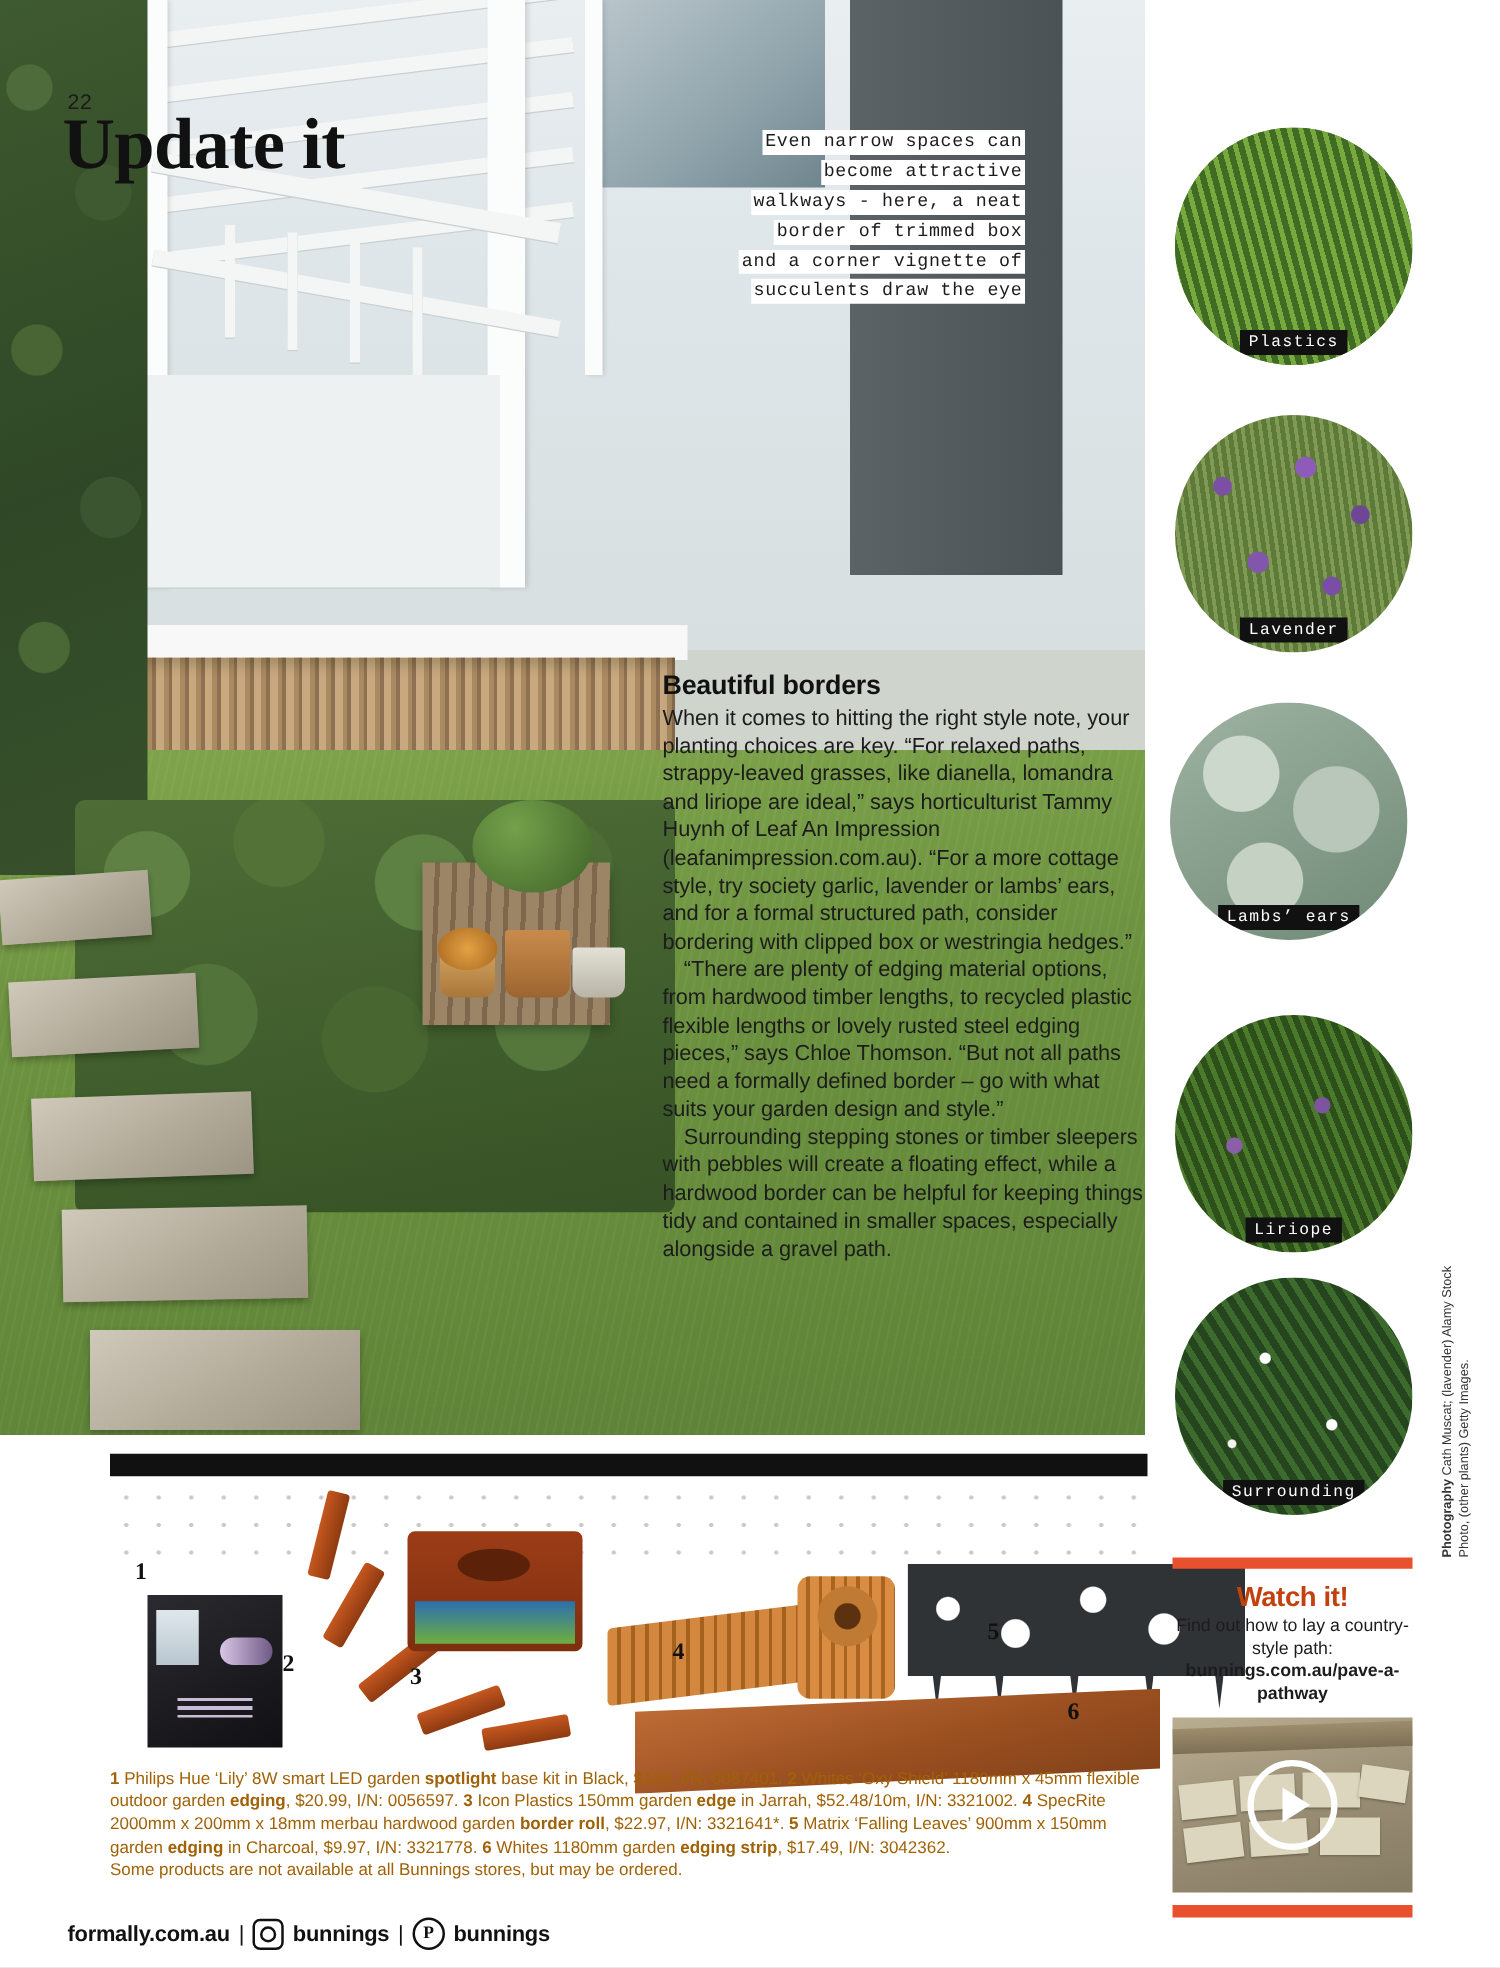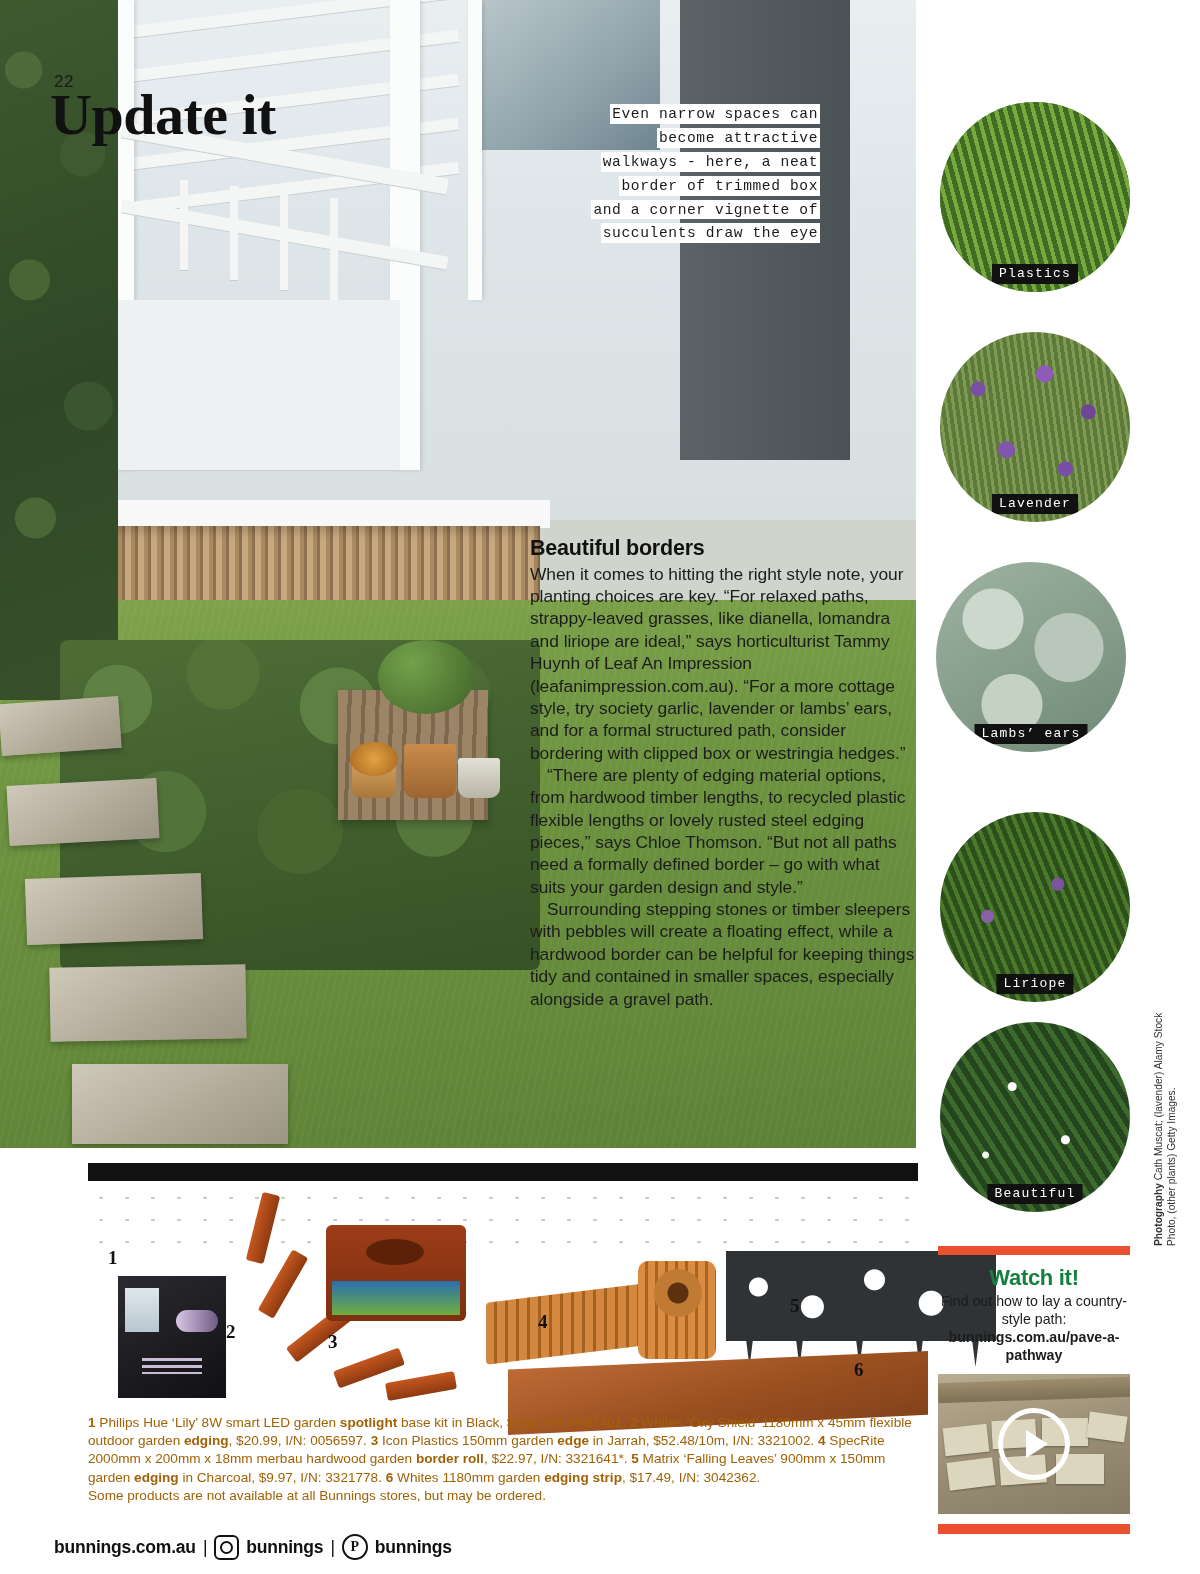--- a/index.html
+++ b/index.html
@@ -185,21 +185,21 @@
 
   
   .caption{position:absolute;left:88px;top:1414px;width:830px;
     font-size:13.6px;line-height:1.34;color:#a16207;}
   .caption b{font-weight:700;}
   .caption .n{font-weight:700;}
 
   
   .watch{position:absolute;left:938px;top:1246px;width:192px;}
   .watch .rule{width:100%;height:9px;background:#e8502e;}
-  .watch h3{margin:10px 0 2px;text-align:center;color:#15803d;
+  .watch h3{margin:10px 0 2px;text-align:center;color:#c2410c;
     font-size:22px;font-weight:700;letter-spacing:-.3px;}
   .watch p{margin:0;text-align:center;font-size:14.2px;line-height:1.26;color:#1c1c1c;}
   .watch p b{font-weight:700;}
   .watch .thumb{position:relative;margin-top:9px;width:192px;height:140px;
     background:linear-gradient(165deg,#b9ad92,#9a8f75 50%,#857b63);overflow:hidden;}
   .watch .thumb .paver{position:absolute;background:#ddd6bf;box-shadow:0 1px 2px rgba(0,0,0,.3);}
   .watch .thumb .plank{position:absolute;left:0;top:6px;width:192px;height:20px;
     background:linear-gradient(180deg,#9d8d6d,#7d7055);transform:rotate(-2deg);}
   .playbtn{position:absolute;left:50%;top:50%;transform:translate(-50%,-50%);
     width:62px;height:62px;border-radius:50%;border:5px solid #fff;
@@ -308,21 +308,21 @@
       <div class="plant" style="left: 936px; top: 562px;">
         <div class="img t-lambs"></div>
         <div class="cap">Lambs’ ears</div>
       </div>
       <div class="plant" style="left: 940px; top: 812px;">
         <div class="img t-liriope"></div>
         <div class="cap">Liriope</div>
       </div>
       <div class="plant" style="left: 940px; top: 1022px;">
         <div class="img t-westringia"></div>
-        <div class="cap">Beautiful</div>
+        <div class="cap">Surrounding</div>
       </div>
     </div>
 
   <div class="shelf">
     <div class="shelf-bar"></div>
     <div class="shelf-dots"></div>
 
     <div class="p1">
       <div class="brand"></div>
       <div class="lamp"></div>
@@ -384,21 +384,21 @@
       <div class="playbtn">
           <i></i>
         </div>
     </div>
     <div class="rule-b"></div>
   </div>
 
   <div class="credit"><b>Photography</b><span> Cath Muscat; (lavender) Alamy Stock Photo, (other plants) Getty Images.</span></div>
 
   <div class="footer">
-    <span>bunnings.com.au</span>
+    <span>formally.com.au</span>
     <span class="sep">|</span>
     <span class="ig"></span>
     <span>bunnings</span>
     <span class="sep">|</span>
     <span class="pin">P</span>
     <span>bunnings</span>
   </div>
 
 </div>
 

